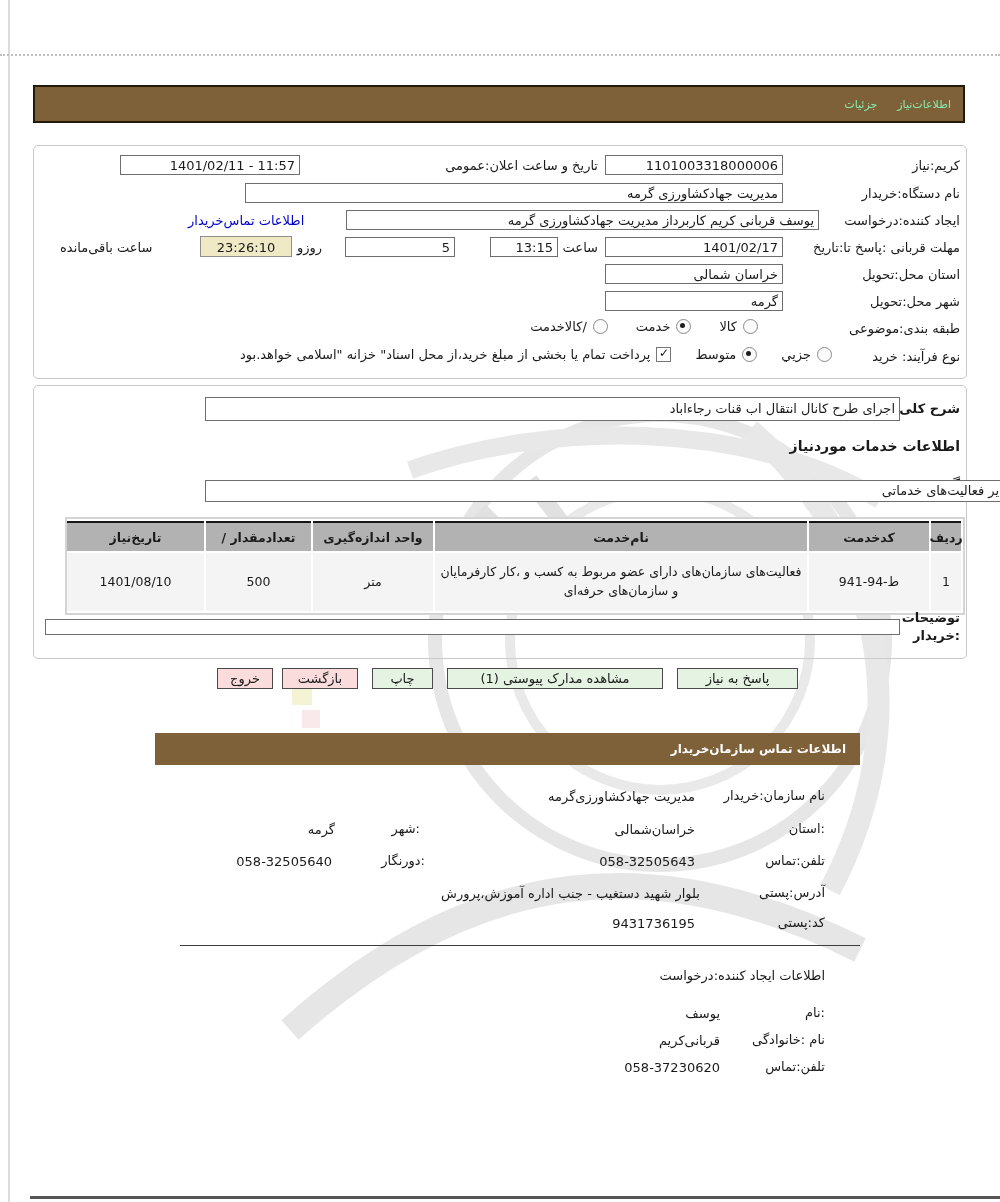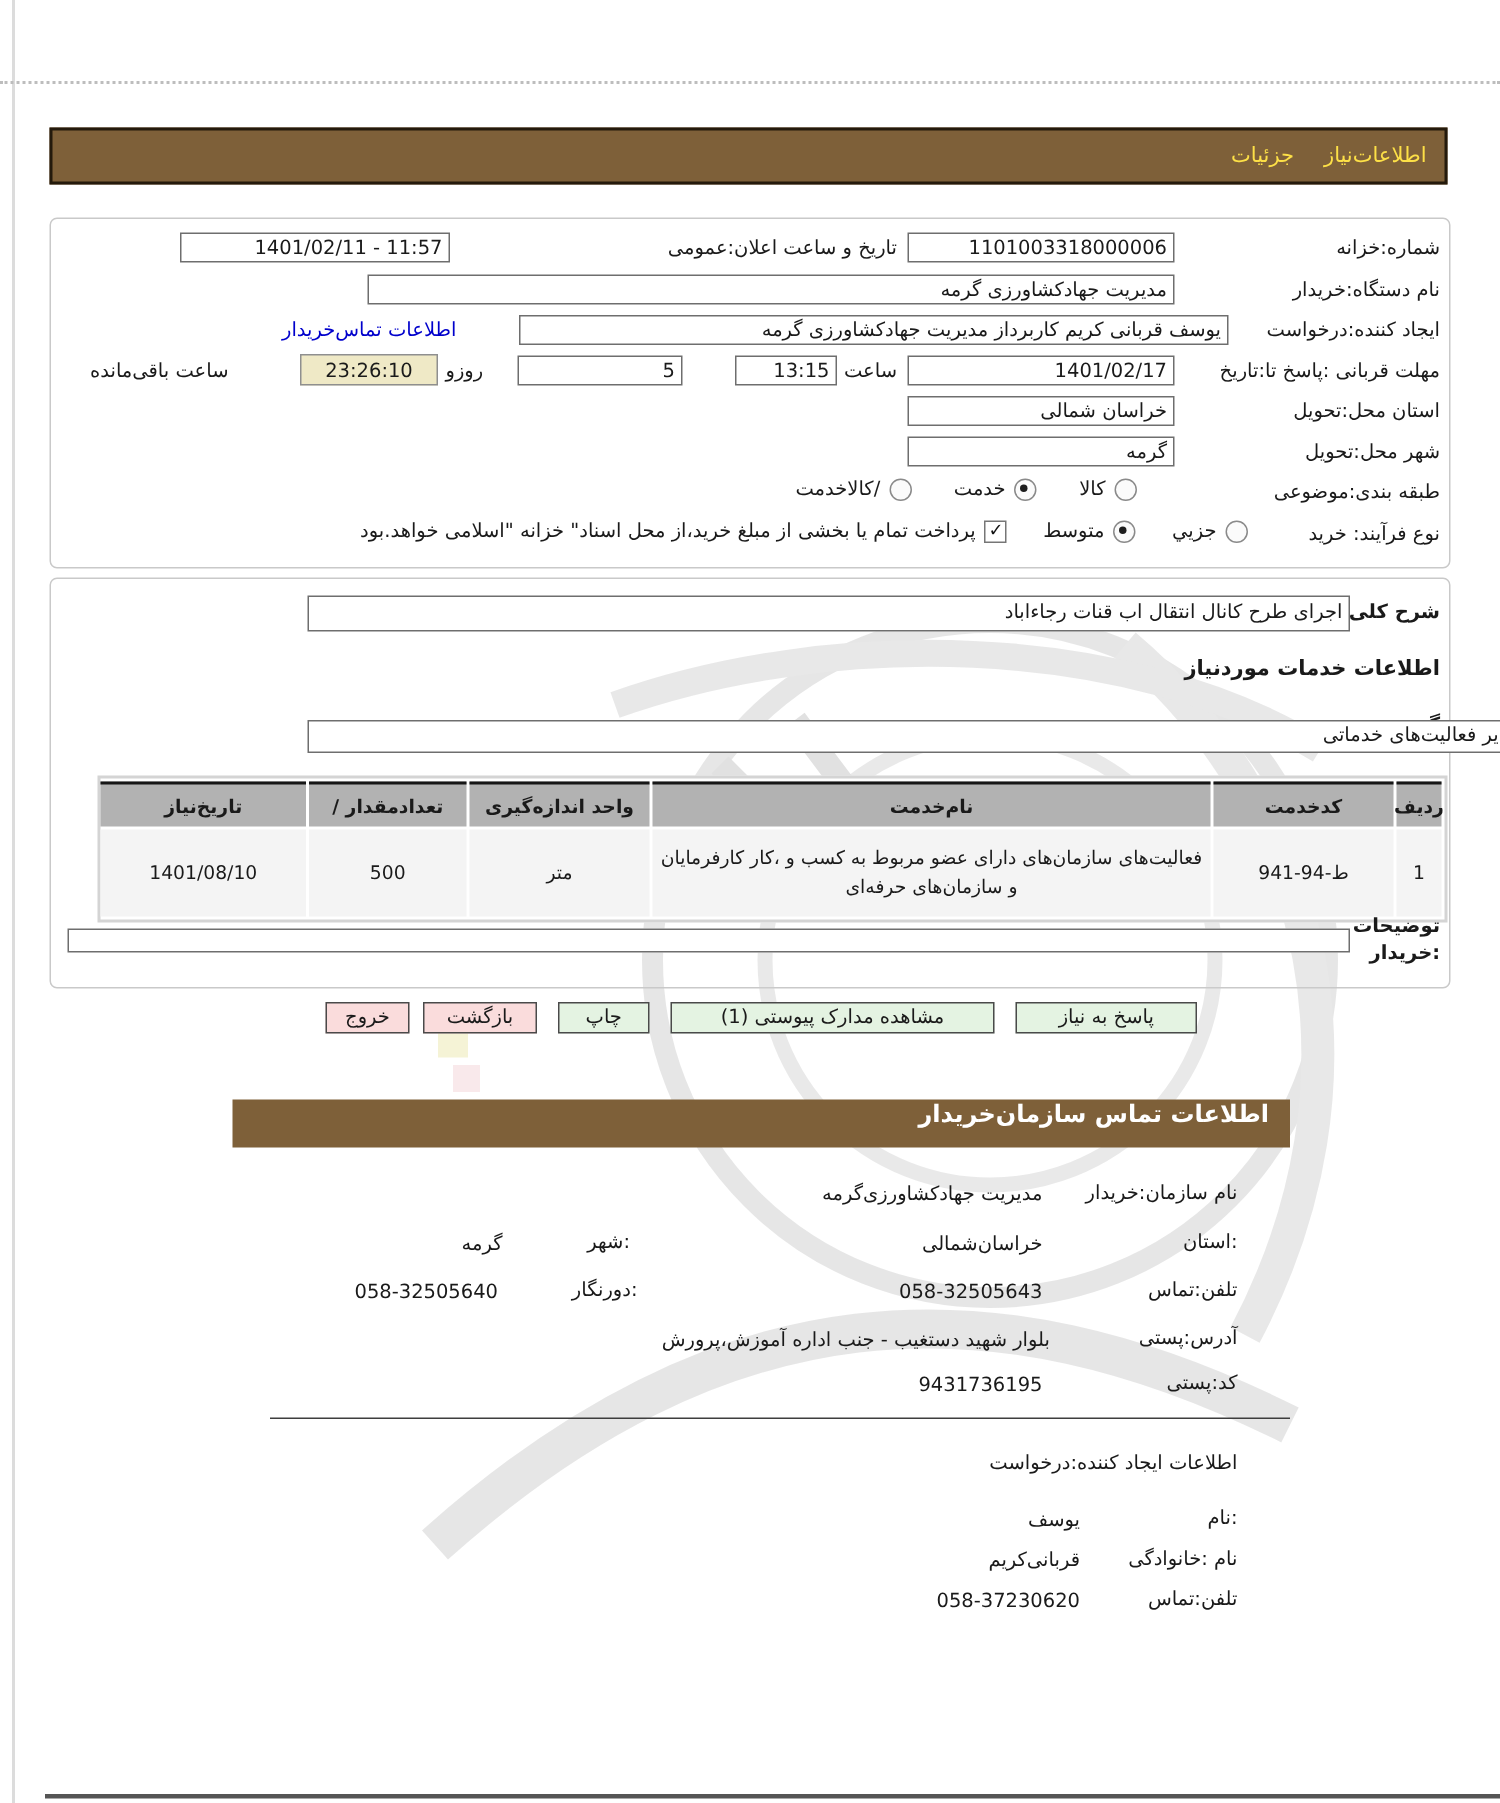--- a/index.html
+++ b/index.html
@@ -16,28 +16,28 @@
   .countdown{background:#efe9c6;border:1px solid #8f8f8f;height:21px;line-height:21px;
              text-align:center;font-size:13px;box-sizing:border-box;}
   .radio{display:inline-block;width:13px;height:13px;border:1px solid #8a8a8a;border-radius:50%;
          background:#fbfbfb;position:relative;vertical-align:-2px;}
   .radio.on::after{content:"";position:absolute;left:3px;top:3px;width:5px;height:5px;border-radius:50%;background:#1d1d1d;}
   .checkbox{display:inline-block;width:13px;height:13px;border:1px solid #767676;background:#fff;
             position:relative;vertical-align:-2px;font-size:12px;line-height:12px;text-align:center;color:#111;}
   .checkbox.on::after{content:"\2713";position:absolute;left:0;top:-1px;width:13px;}
   .tabbar{background:#7e6039;border:2px solid #241a0c;display:flex;flex-direction:row;
           align-items:center;padding:0 12px;gap:20px;box-sizing:border-box;}
-  .tab{color:#fde047;font-size:14px;cursor:pointer;white-space:nowrap;}
+  .tab{color:#86efac;font-size:11px;cursor:pointer;white-space:nowrap;}
   .panel{background:#fff;border:1px solid #c9c9c9;border-radius:5px;z-index:1;}
   .btn{height:21px;line-height:19px;text-align:center;font-size:13px;border:1px solid #4a4a4a;
        box-sizing:border-box;cursor:pointer;white-space:nowrap;}
   .btn.green{background:#e4f3e2;}
   .btn.pink{background:#fadcdc;}
-  .brownbar{background:#7e6039;color:#fff;font-weight:bold;font-size:16px;
-            display:flex;padding:0 14px;box-sizing:border-box;}
+  .brownbar{background:#7e6039;color:#fff;font-weight:bold;font-size:12px;
+            display:flex;align-items:center;padding:0 14px;box-sizing:border-box;}
   .tbl{border:2px solid #d4d4d4;background:#fff;padding:2px;box-sizing:border-box;}
   .trow{display:flex;flex-direction:row;gap:2px;}
   .th{background:#b2b2b2;border-top:2px solid #161616;font-weight:bold;font-size:12.5px;
       display:flex;align-items:center;justify-content:center;height:30px;box-sizing:border-box;}
   .td{background:#f4f4f4;font-size:12.5px;display:flex;align-items:center;justify-content:center;
       height:58px;text-align:center;box-sizing:border-box;padding:0 4px;line-height:1.45;}
   .gap{height:2px;}
   .c-no{width:30px;flex:none;} .c-code{width:120px;flex:none;} .c-name{width:372px;flex:none;}
   .c-unit{width:120px;flex:none;} .c-qty{width:105px;flex:none;} .c-date{width:137px;flex:none;}
   .ct-lbl{font-size:13px;font-weight:normal;white-space:nowrap;}
@@ -66,21 +66,21 @@
     <rect x="72" y="320" width="18" height="18" fill="#e8a0a8" opacity="0.5"></rect>
   </svg>
 
   <div class="abs tabbar" style="left:33px;top:85px;width:932px;height:38px;">
     <span class="tab">اطلاعات‌نیاز</span>
     <span class="tab">جزئیات</span>
   </div>
 
   <div class="abs panel" style="left:33px;top:145px;width:932px;height:232px;"></div>
 
-  <span class="abs fg lbl" style="right:40px;top:158px;">شماره:خزانه</span>
+  <span class="abs fg lbl" style="right:40px;top:158px;">کریم:نیاز</span>
   <div class="abs fg inputbox ltr" style="left:605px;top:155px;width:178px;">1101003318000006</div>
   <span class="abs fg lbl" style="right:402px;top:158px;">تاریخ و ساعت اعلان:عمومی</span>
   <div class="abs fg inputbox ltr" style="left:120px;top:155px;width:180px;">1401/02/11 - 11:57</div>
 
   <span class="abs fg lbl" style="right:40px;top:186px;">نام دستگاه:خریدار</span>
   <div class="abs fg inputbox" style="left:245px;top:183px;width:538px;">مدیریت جهادکشاورزی گرمه</div>
 
   <span class="abs fg lbl" style="right:40px;top:213px;">ایجاد کننده:درخواست</span>
   <div class="abs fg inputbox" style="left:310px;top:210px;width:473px;margin-left:36px;">یوسف قربانی کریم کاربرداز مدیریت جهادکشاورزی گرمه</div>
   <span class="abs fg link" style="left:188px;top:213px;">اطلاعات تماس‌خریدار</span>

